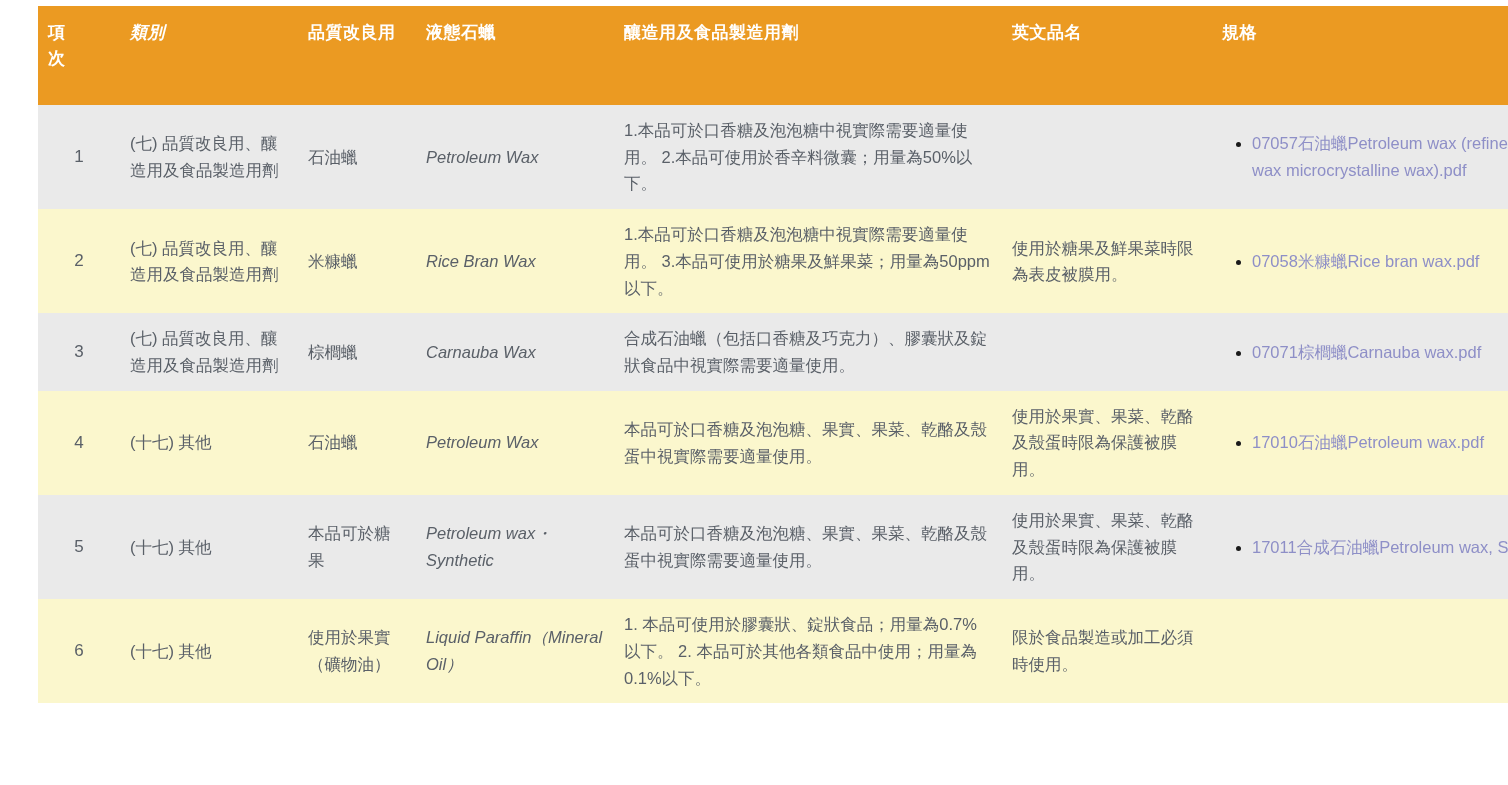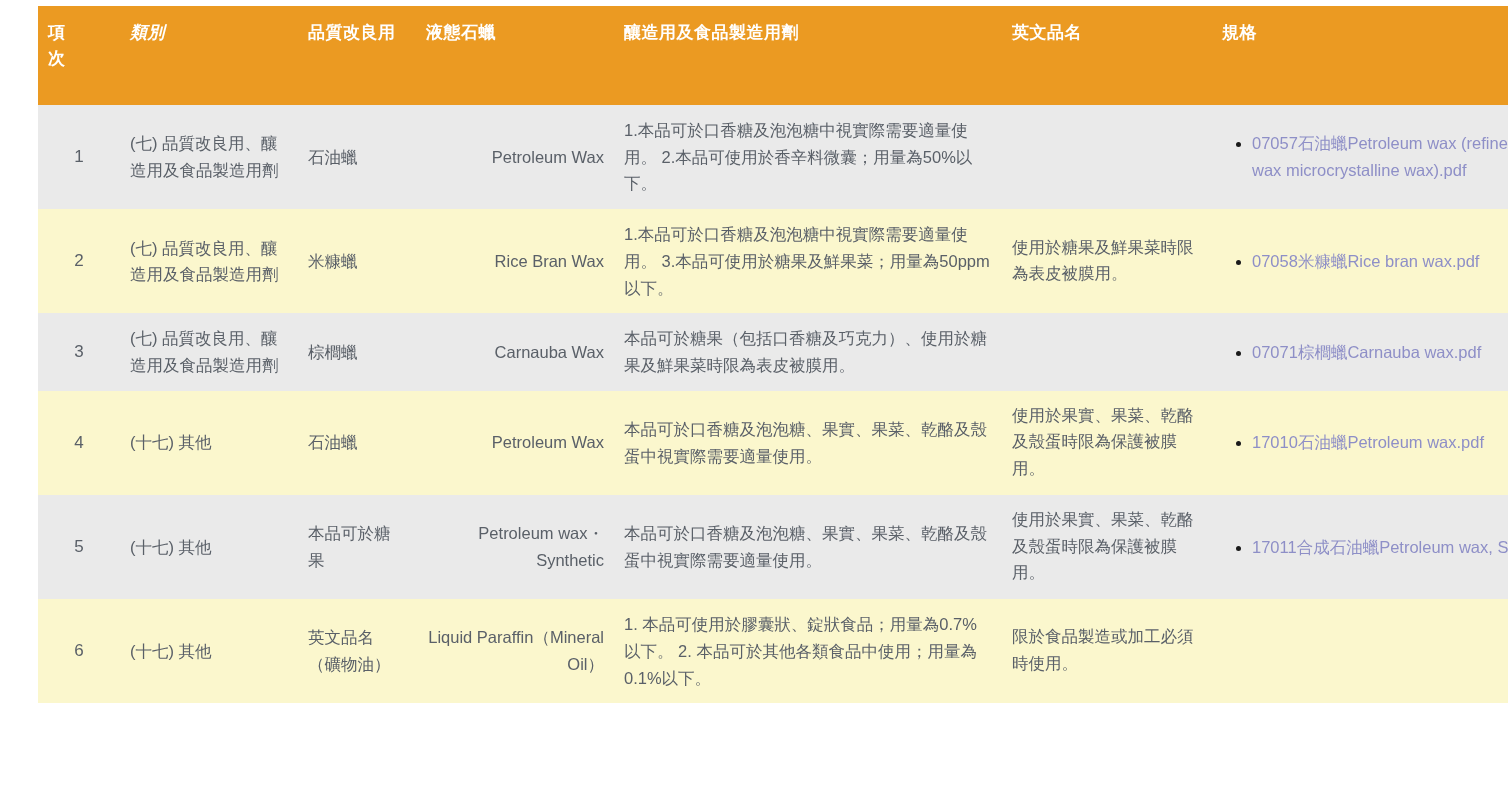--- a/index.html
+++ b/index.html
@@ -76,24 +76,25 @@
   }
   td.cell-cat {
     color: #5a6068;
     padding-left: 14px;
   }
   td.cell-cname {
     color: #8e8fc7;
   }
   td.cell-ename {
     color: #4e545c;
-    text-align: right;
+    text-align: left;
+    font-style: italic;
   }
   td.cell-scope  { color: #5a6068; }
-  td.cell-limit  { color: #5a6068; font-family: Liberation Serif, serif; }
+  td.cell-limit  { color: #5a6068; }
   td.cell-spec   { padding: 12px 8px 12px 2px; }
 
   
   ul.spec-list {
     margin: 0;
     padding: 0 0 0 30px;
     list-style: disc;
   }
   ul.spec-list li {
     margin: 0;
@@ -153,21 +154,21 @@
             <ul class="spec-list">
               <li><a href="#">07058米糠蠟Rice bran wax.pdf</a></li>
             </ul>
           </td>
         </tr>
         <tr class="row-odd">
           <td class="cell-no">3</td>
           <td class="cell-cat">(七) 品質改良用、釀造用及食品製造用劑</td>
           <td class="cell-cname">棕櫚蠟</td>
           <td class="cell-ename">Carnauba Wax</td>
-          <td class="cell-scope">本品可於糖果（包括口香糖及巧克力）、使用於糖果及鮮果菜時限為表皮被膜用。</td>
+          <td class="cell-scope">合成石油蠟（包括口香糖及巧克力）、膠囊狀及錠狀食品中視實際需要適量使用。</td>
           <td class="cell-limit"></td>
           <td class="cell-spec">
             <ul class="spec-list">
               <li><a href="#">07071棕櫚蠟Carnauba wax.pdf</a></li>
             </ul>
           </td>
         </tr>
         <tr class="row-even">
           <td class="cell-no">4</td>
           <td class="cell-cat">(十七) 其他</td>
@@ -190,21 +191,21 @@
           <td class="cell-limit">使用於果實、果菜、乾酪及殼蛋時限為保護被膜用。</td>
           <td class="cell-spec">
             <ul class="spec-list">
               <li><a href="#">17011合成石油蠟Petroleum wax, Synthetic.pdf</a></li>
             </ul>
           </td>
         </tr>
         <tr class="row-even">
           <td class="cell-no">6</td>
           <td class="cell-cat">(十七) 其他</td>
-          <td class="cell-cname">英文品名（礦物油）</td>
+          <td class="cell-cname">使用於果實（礦物油）</td>
           <td class="cell-ename">Liquid Paraffin（Mineral Oil）</td>
           <td class="cell-scope">1. 本品可使用於膠囊狀、錠狀食品；用量為0.7%以下。 2. 本品可於其他各類食品中使用；用量為0.1%以下。</td>
           <td class="cell-limit">限於食品製造或加工必須時使用。</td>
           <td class="cell-spec">
             <span class="cell-spec-empty"></span>
           </td>
         </tr>
       </tbody>
   </table>
 

